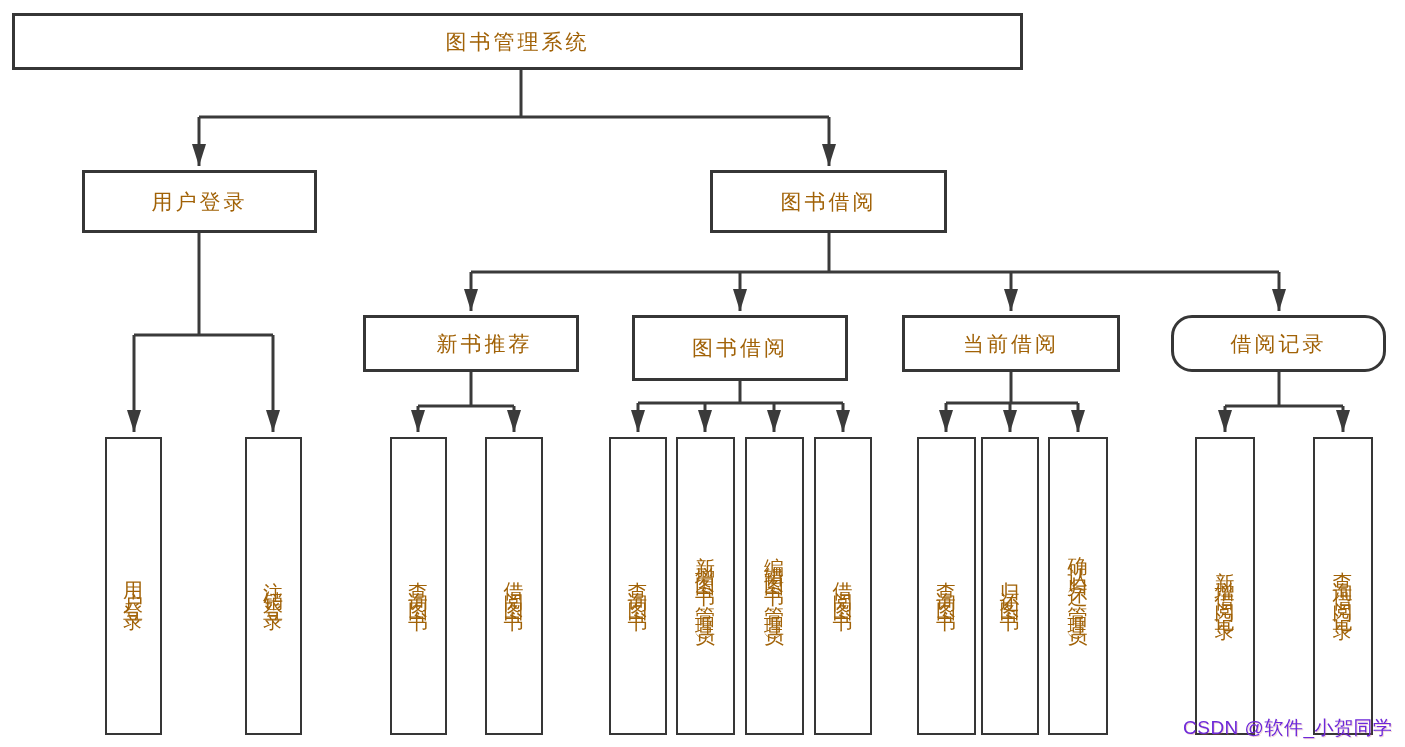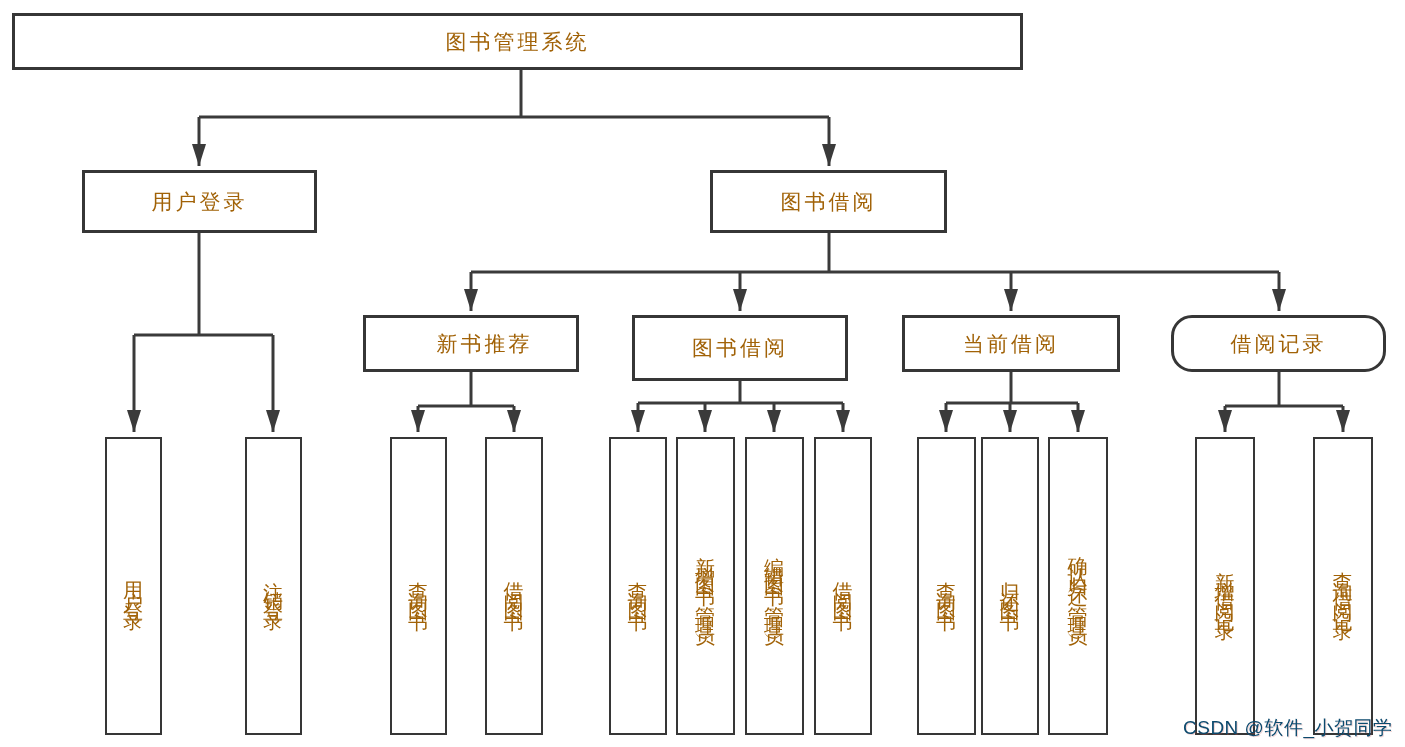--- a/index.html
+++ b/index.html
@@ -30,21 +30,21 @@
     writing-mode:vertical-rl;
     font-size:20px;
     letter-spacing:10px;
     line-height:1;
     white-space:normal;
   }
   .watermark{
     position:absolute;
     left:1183px;top:715px;
     font-size:19px;
-    color:#0c4a6e;
+    color:#6d28d9;
     letter-spacing:0.5px;
     text-shadow:1px 1px 0 rgba(205,92,92,0.25);
     z-index:5;
     white-space:nowrap;
   }
 </style>
 </head>
 <body>
 
 <div class="stage">

